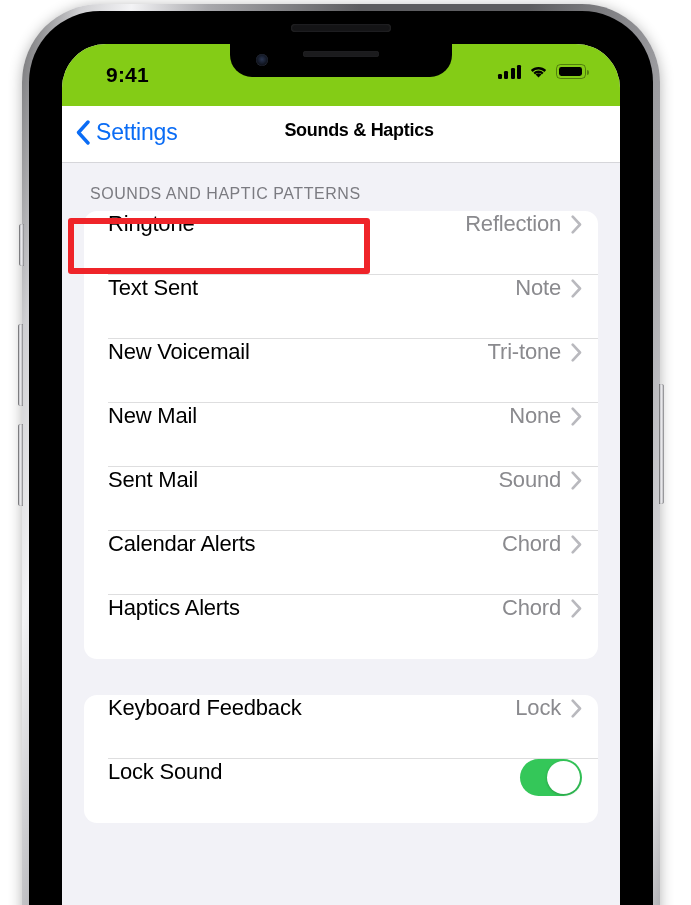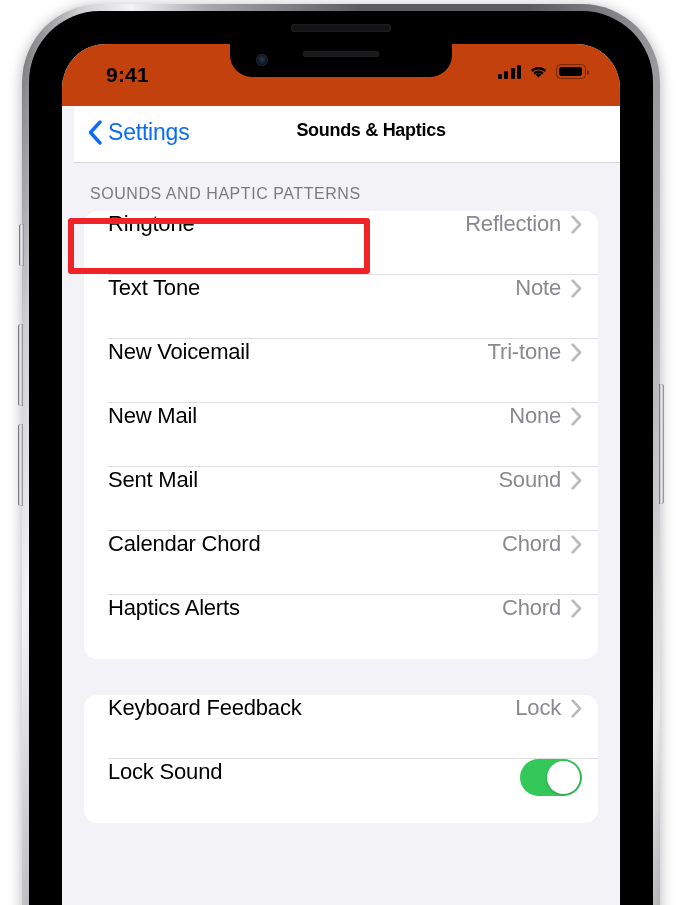--- a/index.html
+++ b/index.html
@@ -141,21 +141,21 @@
     z-index: 45;
   }
 
   
   .statusbar {
     position: absolute;
     left: 0;
     top: 0;
     width: 100%;
     height: 62px;
-    background: #c2410c;
+    background: #84cc16;
     z-index: 30;
   }
   .status-time {
     position: absolute;
     left: 44px;
     top: 19px;
     font-size: 21px;
     font-weight: bold;
     color: #000000;
     letter-spacing: 0.2px;
@@ -211,21 +211,21 @@
     top: 1.6px;
     bottom: 1.6px;
     width: 23.5px;
     background: #000000;
     border-radius: 2.4px;
   }
 
   
   .navbar {
     position: absolute;
-    left: 12px;
+    left: 0;
     top: 62px;
     width: 100%;
     height: 56px;
     background: #ffffff;
     border-bottom: 1px solid #d6d6da;
     z-index: 25;
   }
   .nav-back {
     position: absolute;
     left: 14px;
@@ -422,21 +422,21 @@
               <span class="row-label">Ringtone</span>
               <span class="row-right">
                 <span class="row-value">Reflection</span>
                 <svg class="chev" width="11" height="19" viewBox="0 0 11 19">
                   <path d="M1.7 1.7 9 9.5l-7.3 7.8" fill="none" stroke="#b9b9be" stroke-width="2.6" stroke-linecap="round" stroke-linejoin="round"></path>
                 </svg>
               </span>
             </div>
 
             <div class="row">
-              <span class="row-label">Text Tone</span>
+              <span class="row-label">Text Sent</span>
               <span class="row-right">
                 <span class="row-value">Note</span>
                 <svg class="chev" width="11" height="19" viewBox="0 0 11 19">
                   <path d="M1.7 1.7 9 9.5l-7.3 7.8" fill="none" stroke="#b9b9be" stroke-width="2.6" stroke-linecap="round" stroke-linejoin="round"></path>
                 </svg>
               </span>
             </div>
 
             <div class="row">
               <span class="row-label">New Voicemail</span>
@@ -462,21 +462,21 @@
               <span class="row-label">Sent Mail</span>
               <span class="row-right">
                 <span class="row-value">Sound</span>
                 <svg class="chev" width="11" height="19" viewBox="0 0 11 19">
                   <path d="M1.7 1.7 9 9.5l-7.3 7.8" fill="none" stroke="#b9b9be" stroke-width="2.6" stroke-linecap="round" stroke-linejoin="round"></path>
                 </svg>
               </span>
             </div>
 
             <div class="row">
-              <span class="row-label">Calendar Chord</span>
+              <span class="row-label">Calendar Alerts</span>
               <span class="row-right">
                 <span class="row-value">Chord</span>
                 <svg class="chev" width="11" height="19" viewBox="0 0 11 19">
                   <path d="M1.7 1.7 9 9.5l-7.3 7.8" fill="none" stroke="#b9b9be" stroke-width="2.6" stroke-linecap="round" stroke-linejoin="round"></path>
                 </svg>
               </span>
             </div>
 
             <div class="row">
               <span class="row-label">Haptics Alerts</span>

